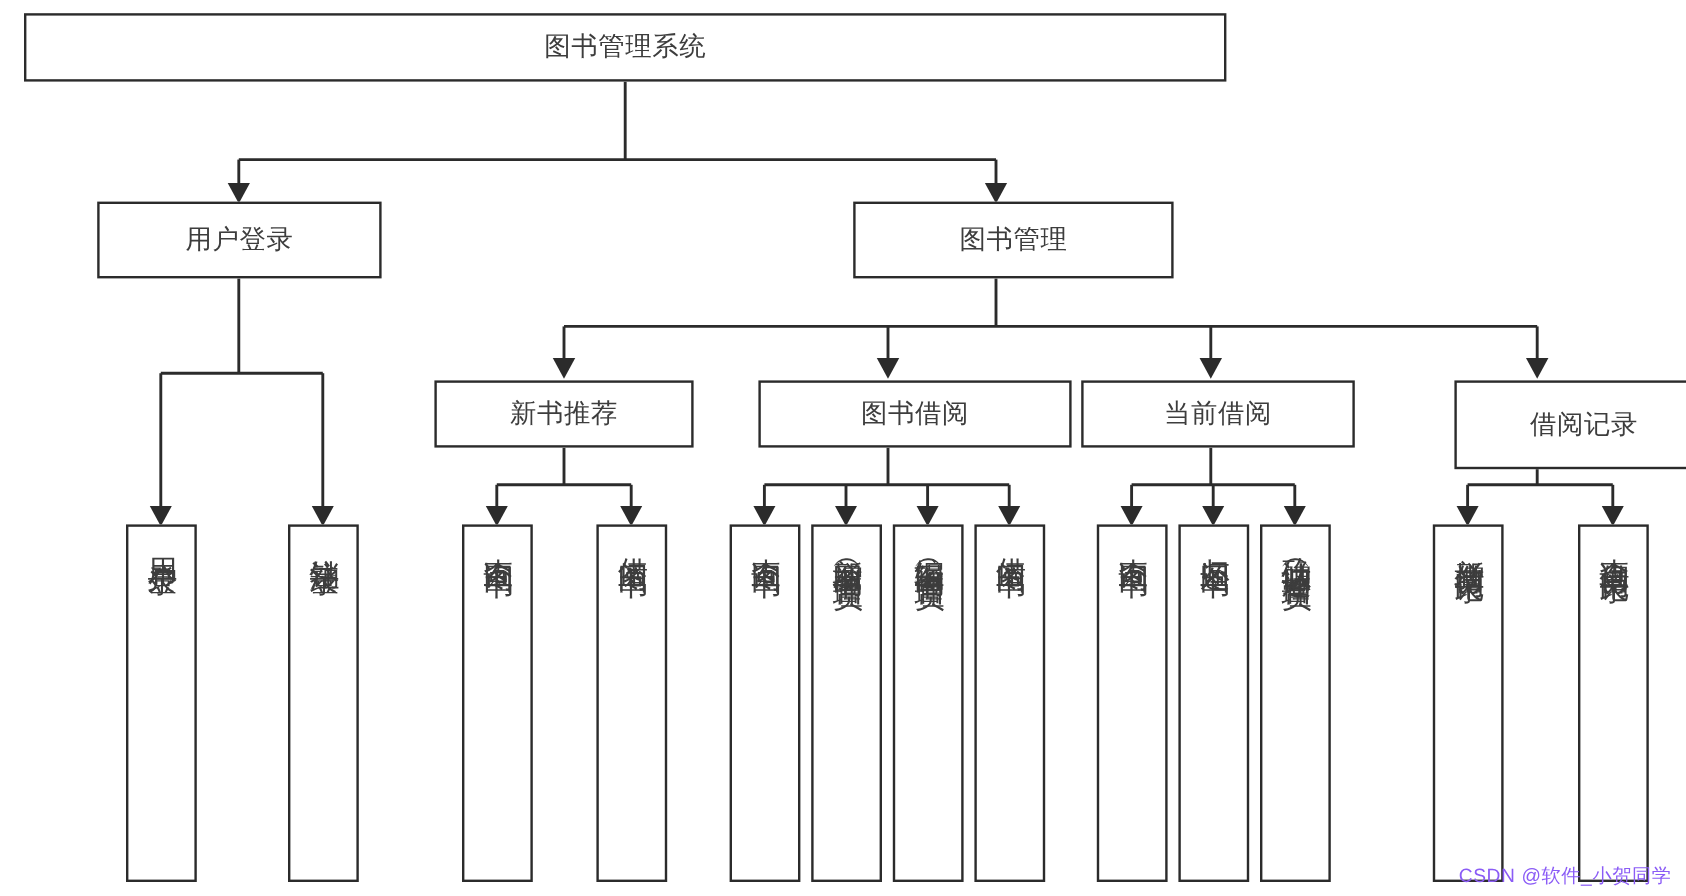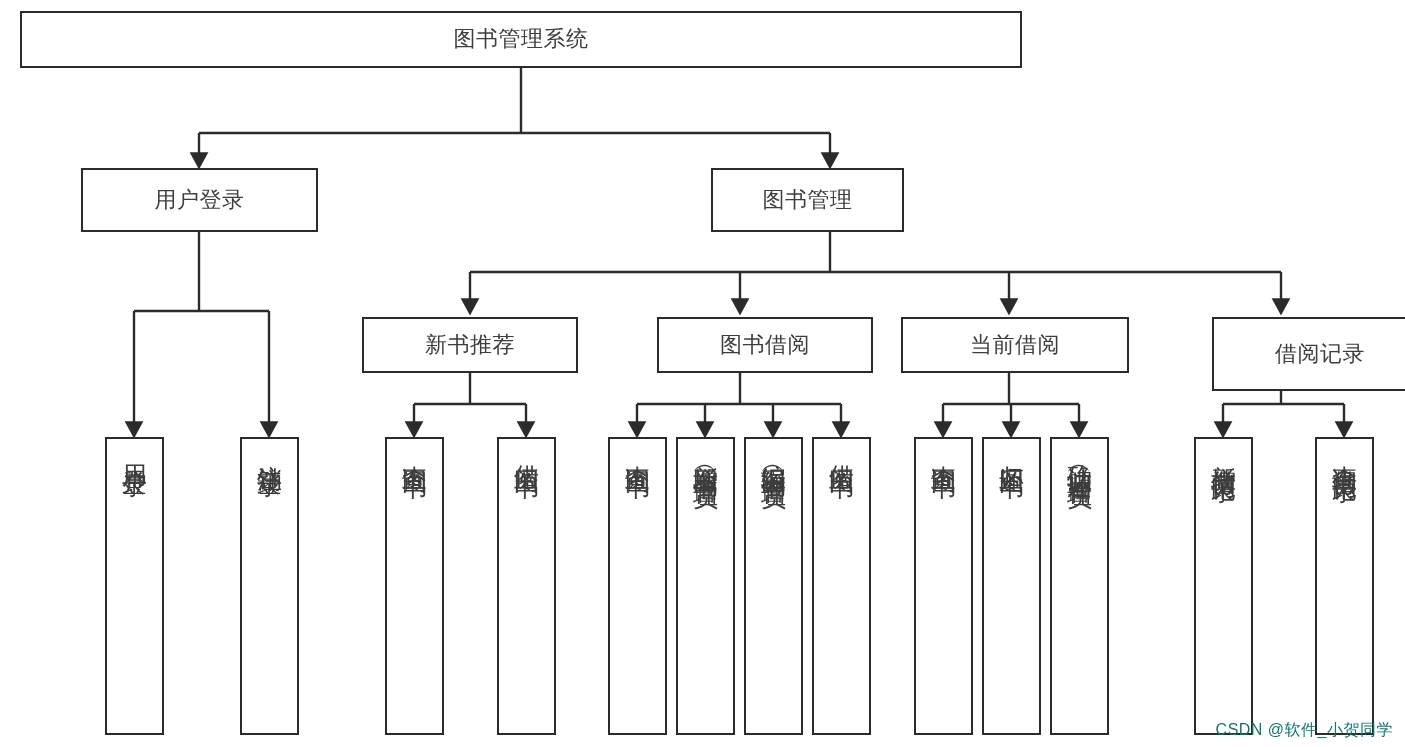--- a/index.html
+++ b/index.html
@@ -58,21 +58,21 @@
     text-orientation: upright;
     font-size: 25px;
     letter-spacing: 3px;
     line-height: 1;
   }
   .watermark {
     position: absolute;
     right: 12px;
     bottom: 6px;
     font-size: 16px;
-    color: #0f766e;
+    color: #8b5cf6;
     font-family: "Liberation Sans", "DejaVu Sans", sans-serif;
     letter-spacing: 0.5px;
     white-space: nowrap;
     pointer-events: none;
   }
 </style>
 </head>
 <body>
 
 <div id="diagram-root">
@@ -128,29 +128,29 @@
   </svg>
 
   <div class="node-box node-horizontal" style="left:20px; top:11px; width:1002px; height:57px;">
     <span class="node-label">图书管理系统</span>
   </div>
 
   <div class="node-box node-horizontal" style="left:81px; top:168px; width:237px; height:64px;">
     <span class="node-label">用户登录</span>
   </div>
 
-  <div class="node-box node-horizontal" style="left:711px; top:168px; width:193px; height:64px;">
+  <div class="node-box node-horizontal" style="left:711px; top:168px; width:267px; height:64px;">
     <span class="node-label">图书管理</span>
   </div>
 
   <div class="node-box node-horizontal" style="left:362px; top:317px; width:216px; height:56px;align-items:center;">
     <span class="node-label">新书推荐</span>
   </div>
 
-  <div class="node-box node-horizontal" style="left:657px; top:317px; width:216px; height:56px;">
+  <div class="node-box node-horizontal" style="left:632px; top:317px; width:261px; height:56px;">
     <span class="node-label">图书借阅</span>
   </div>
 
   <div class="node-box node-horizontal" style="left:901px; top:317px; width:228px; height:56px;">
     <span class="node-label">当前借阅</span>
   </div>
 
   <div class="node-box node-horizontal" style="left:1212px; top:317px; width:216px; height:74px;">
     <span class="node-label">借阅记录</span>
   </div>

